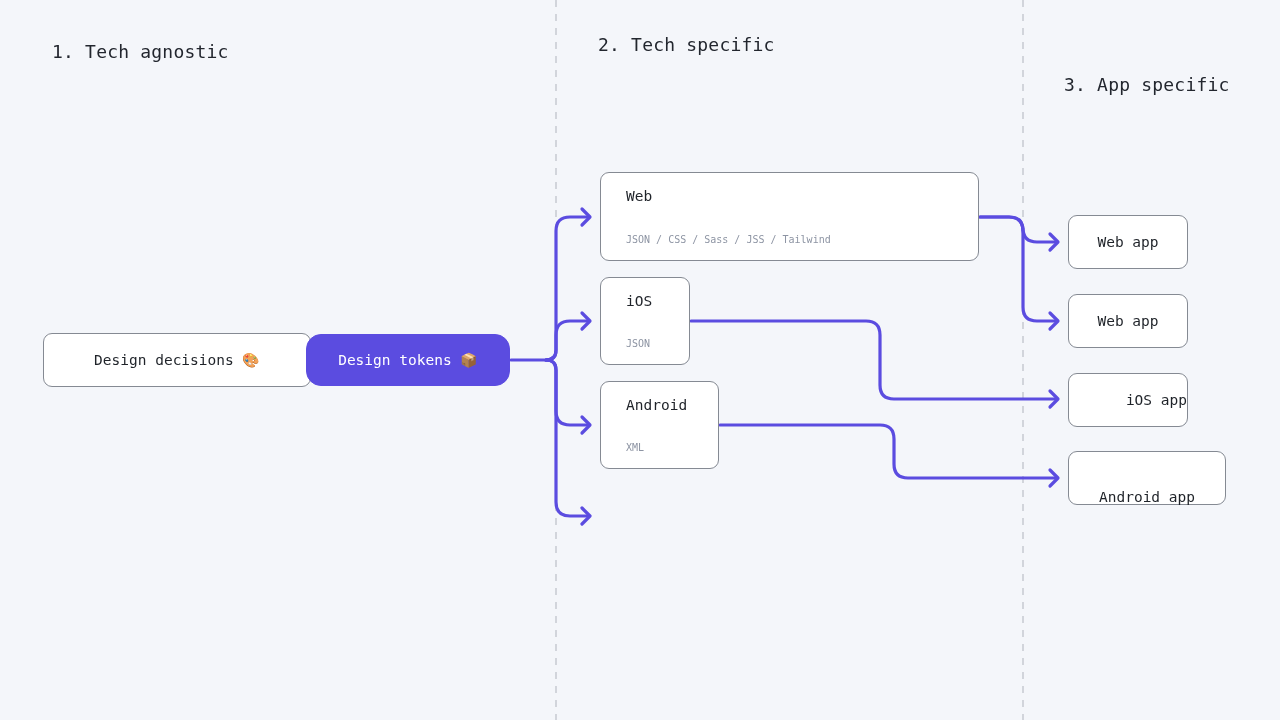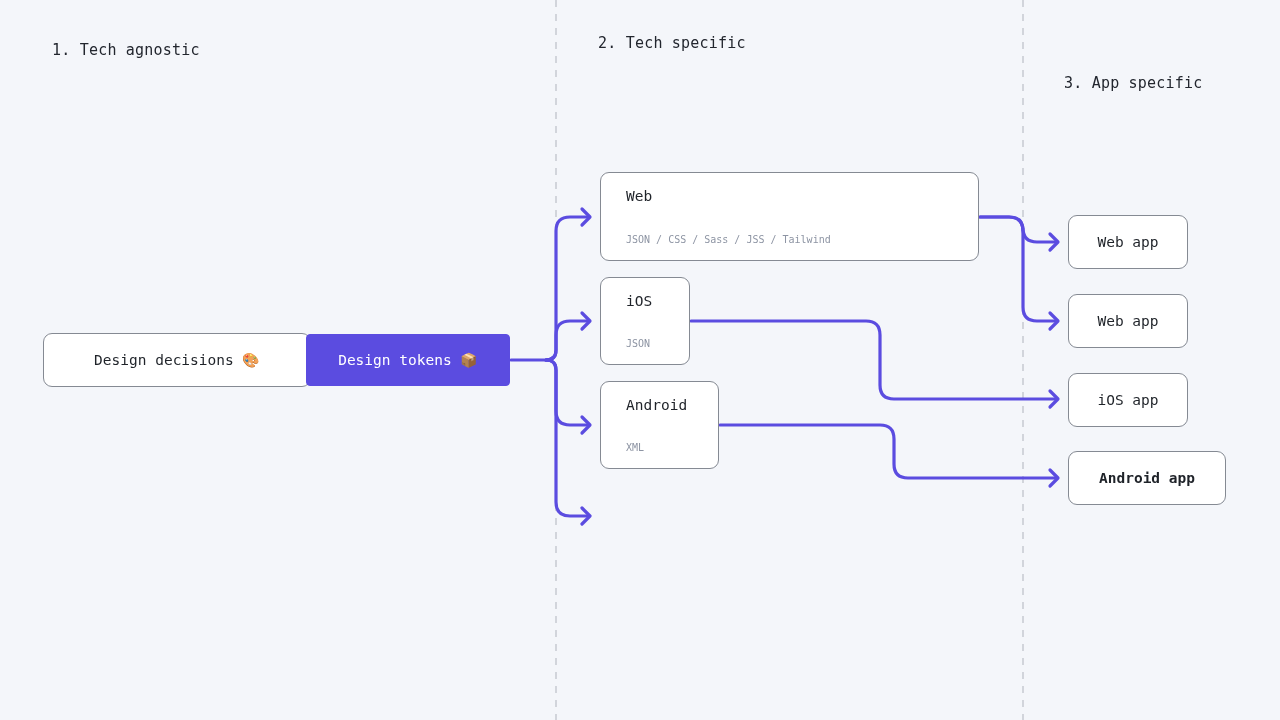--- a/index.html
+++ b/index.html
@@ -8,21 +8,21 @@
     background: #f4f6fa;
     font-family: "DejaVu Sans Mono", "Liberation Mono", monospace;
     overflow: hidden;
   }
   #stage { position: relative; width: 1280px; height: 720px; }
 
   svg.wires { position: absolute; inset: 0; width: 1280px; height: 720px; pointer-events: none; }
 
   .col-label {
     position: absolute;
-    font-size: 15px;
+    font-size: 18px;
     color: #22262e;
     letter-spacing: 0.2px;
     white-space: pre;
   }
   #lbl1 { left: 52px;  top: 41px; }
   #lbl2 { left: 598px; top: 34px; }
   #lbl3 { left: 1064px; top: 34px; margin-top: 40px; }
 
   .node {
     position: absolute;
@@ -45,37 +45,37 @@
     font-size: 10px;
     color: #8d94a3;
     white-space: pre;
     line-height: 1.5;
   }
   .node.single .title { line-height: 1; }
 
   .node.accent {
     background: #5b4ce0;
     border: 1.6px solid #5b4ce0;
-    border-radius: 4px;
+    border-radius: 15px;
   }
   .node.accent .title { color: #ffffff; }
 
   
   #n-decisions { left: 43px;  top: 333px; width: 268px; height: 54px; align-items: center; }
   #n-tokens    { left: 306px; top: 334px; width: 204px; height: 52px; align-items: center; padding: 0 24px; }
 
   #n-web       { left: 600px; top: 172px; width: 379px; height: 89px; padding: 0 25px; }
   #n-ios       { left: 600px; top: 277px; width: 90px;  height: 88px; padding: 0 25px; }
   #n-android   { left: 600px; top: 381px; width: 119px; height: 88px; padding: 0 25px; }
   #n-newhot    { left: 600px; top: 489px; width: 158px; height: 54px; align-items: flex-start; justify-content:center; padding: 0 25px; }
 
   #n-webapp1   { left: 1068px; top: 215px; width: 120px; height: 54px; align-items: center; justify-content: center; padding: 0; }
   #n-webapp2   { left: 1068px; top: 294px; width: 120px; height: 54px; align-items: center; justify-content: center; padding: 0; }
-  #n-iosapp    { left: 1068px; top: 373px; width: 120px; height: 54px; align-items: center; justify-content: center; padding: 8px; }
-  #n-androidapp{ left: 1068px; top: 451px; width: 158px; height: 54px; align-items: center; justify-content: center; padding: 0; font-weight: bold; }
+  #n-iosapp    { left: 1068px; top: 373px; width: 120px; height: 54px; align-items: flex-end; justify-content: center; padding: 0; }
+  #n-androidapp{ left: 1068px; top: 451px; width: 158px; height: 54px; align-items: center; justify-content: flex-end; padding: 0; }
 
   .emoji { font-family: "DejaVu Sans", sans-serif; font-size: 14px; }
 </style>
 </head>
 <body>
 
 <div id="stage">
 
   <svg class="wires" viewBox="0 0 1280 720">
     <defs>

